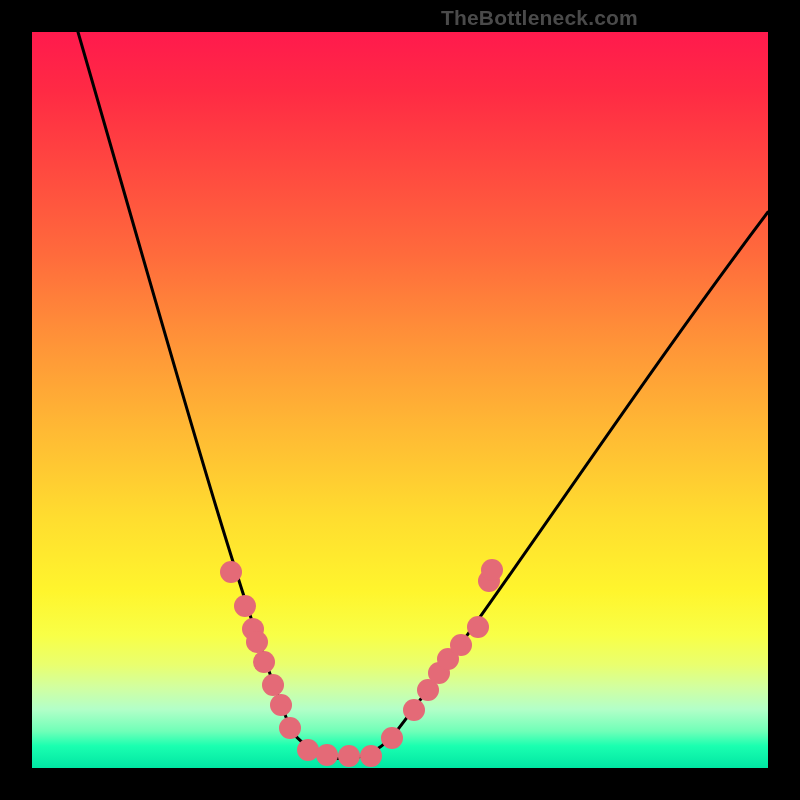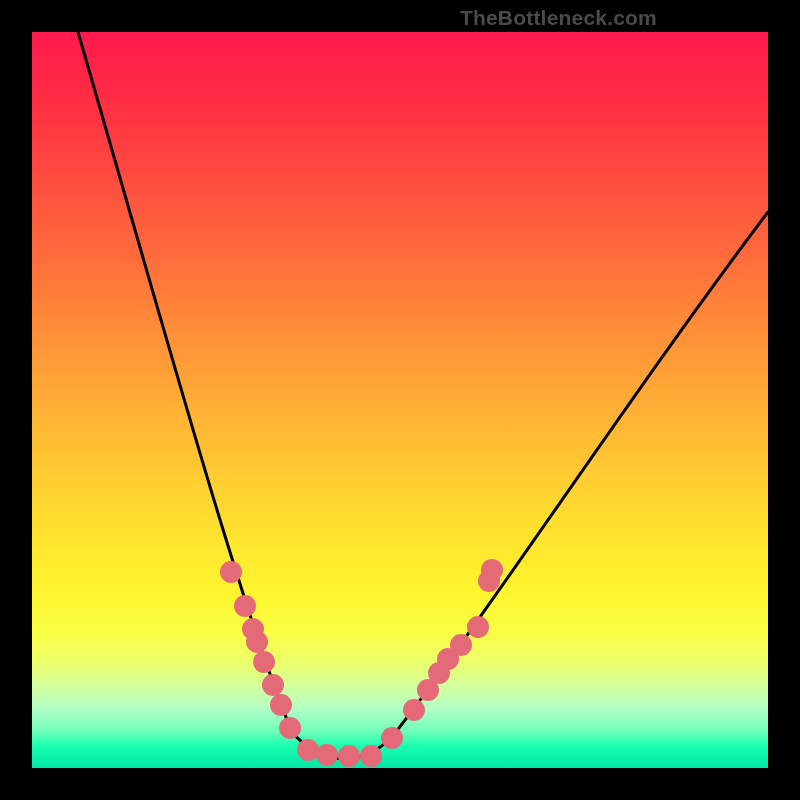--- a/index.html
+++ b/index.html
@@ -11,21 +11,20 @@
     background: #000;
     font-family: Arial, Helvetica, sans-serif;
   }
   .frame {
     position: absolute;
     top: 0;
     left: 0;
     width: 648px;
     height: 800px;
     background: #000;
-    padding-left: 19px;
   }
   .plot-area {
     position: absolute;
     top: 32px;
     left: 32px;
     width: 736px;
     height: 736px;
     overflow: hidden;
   }
   .gradient {

